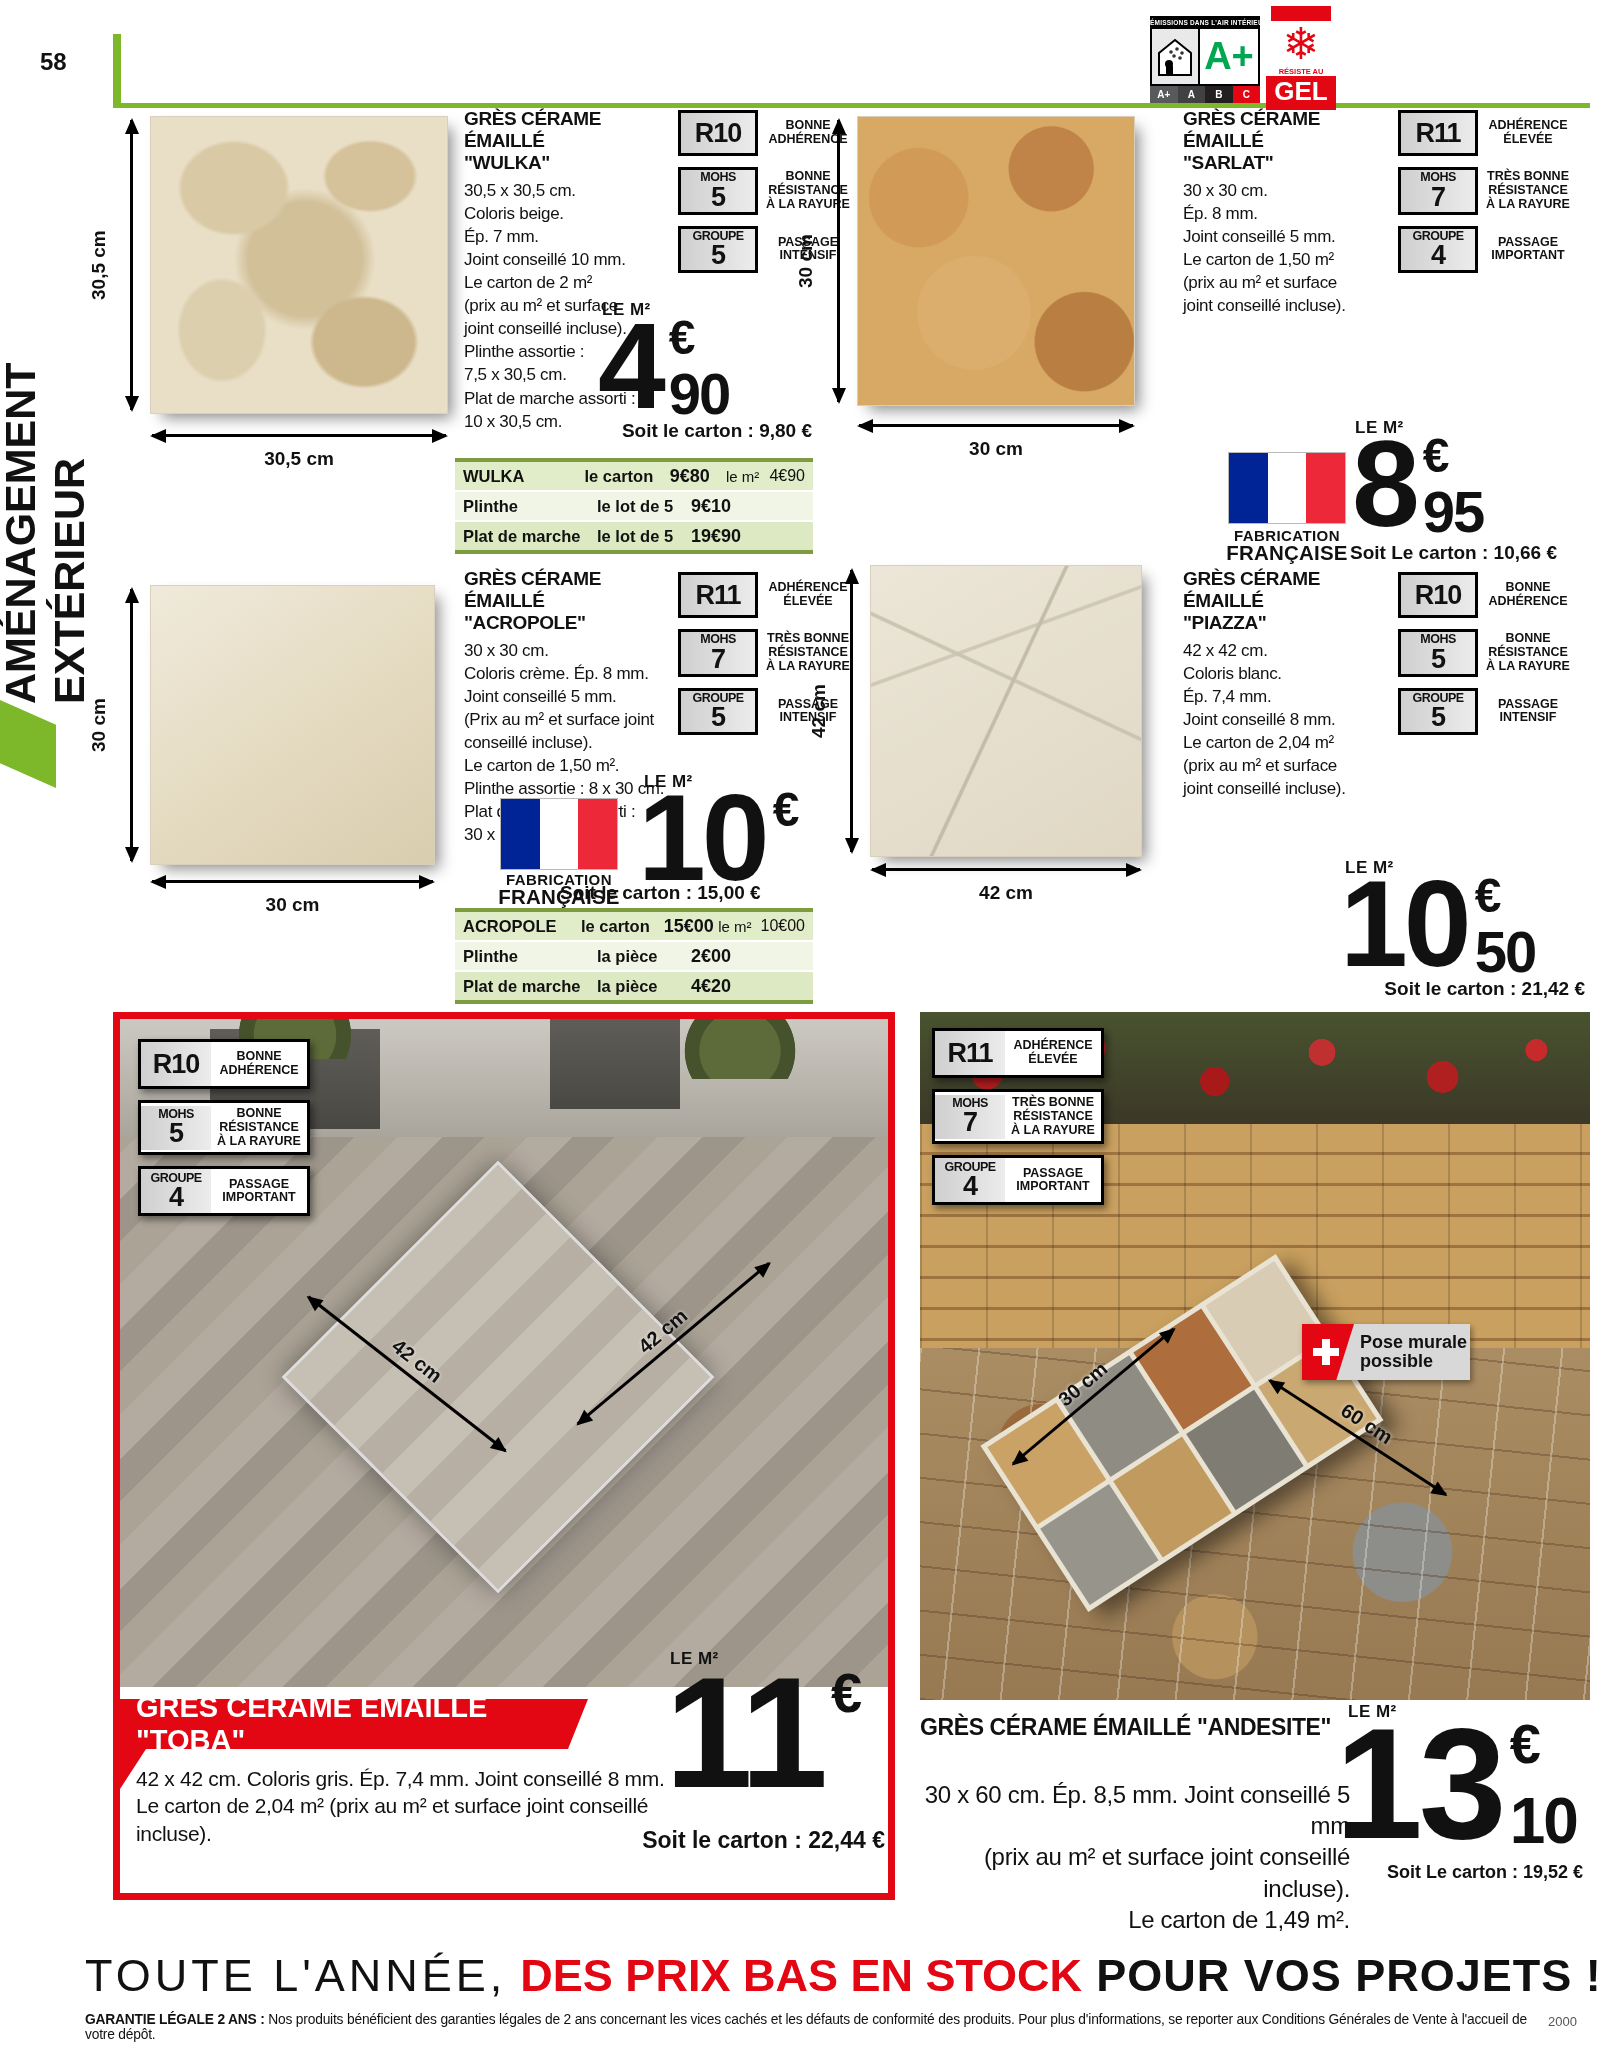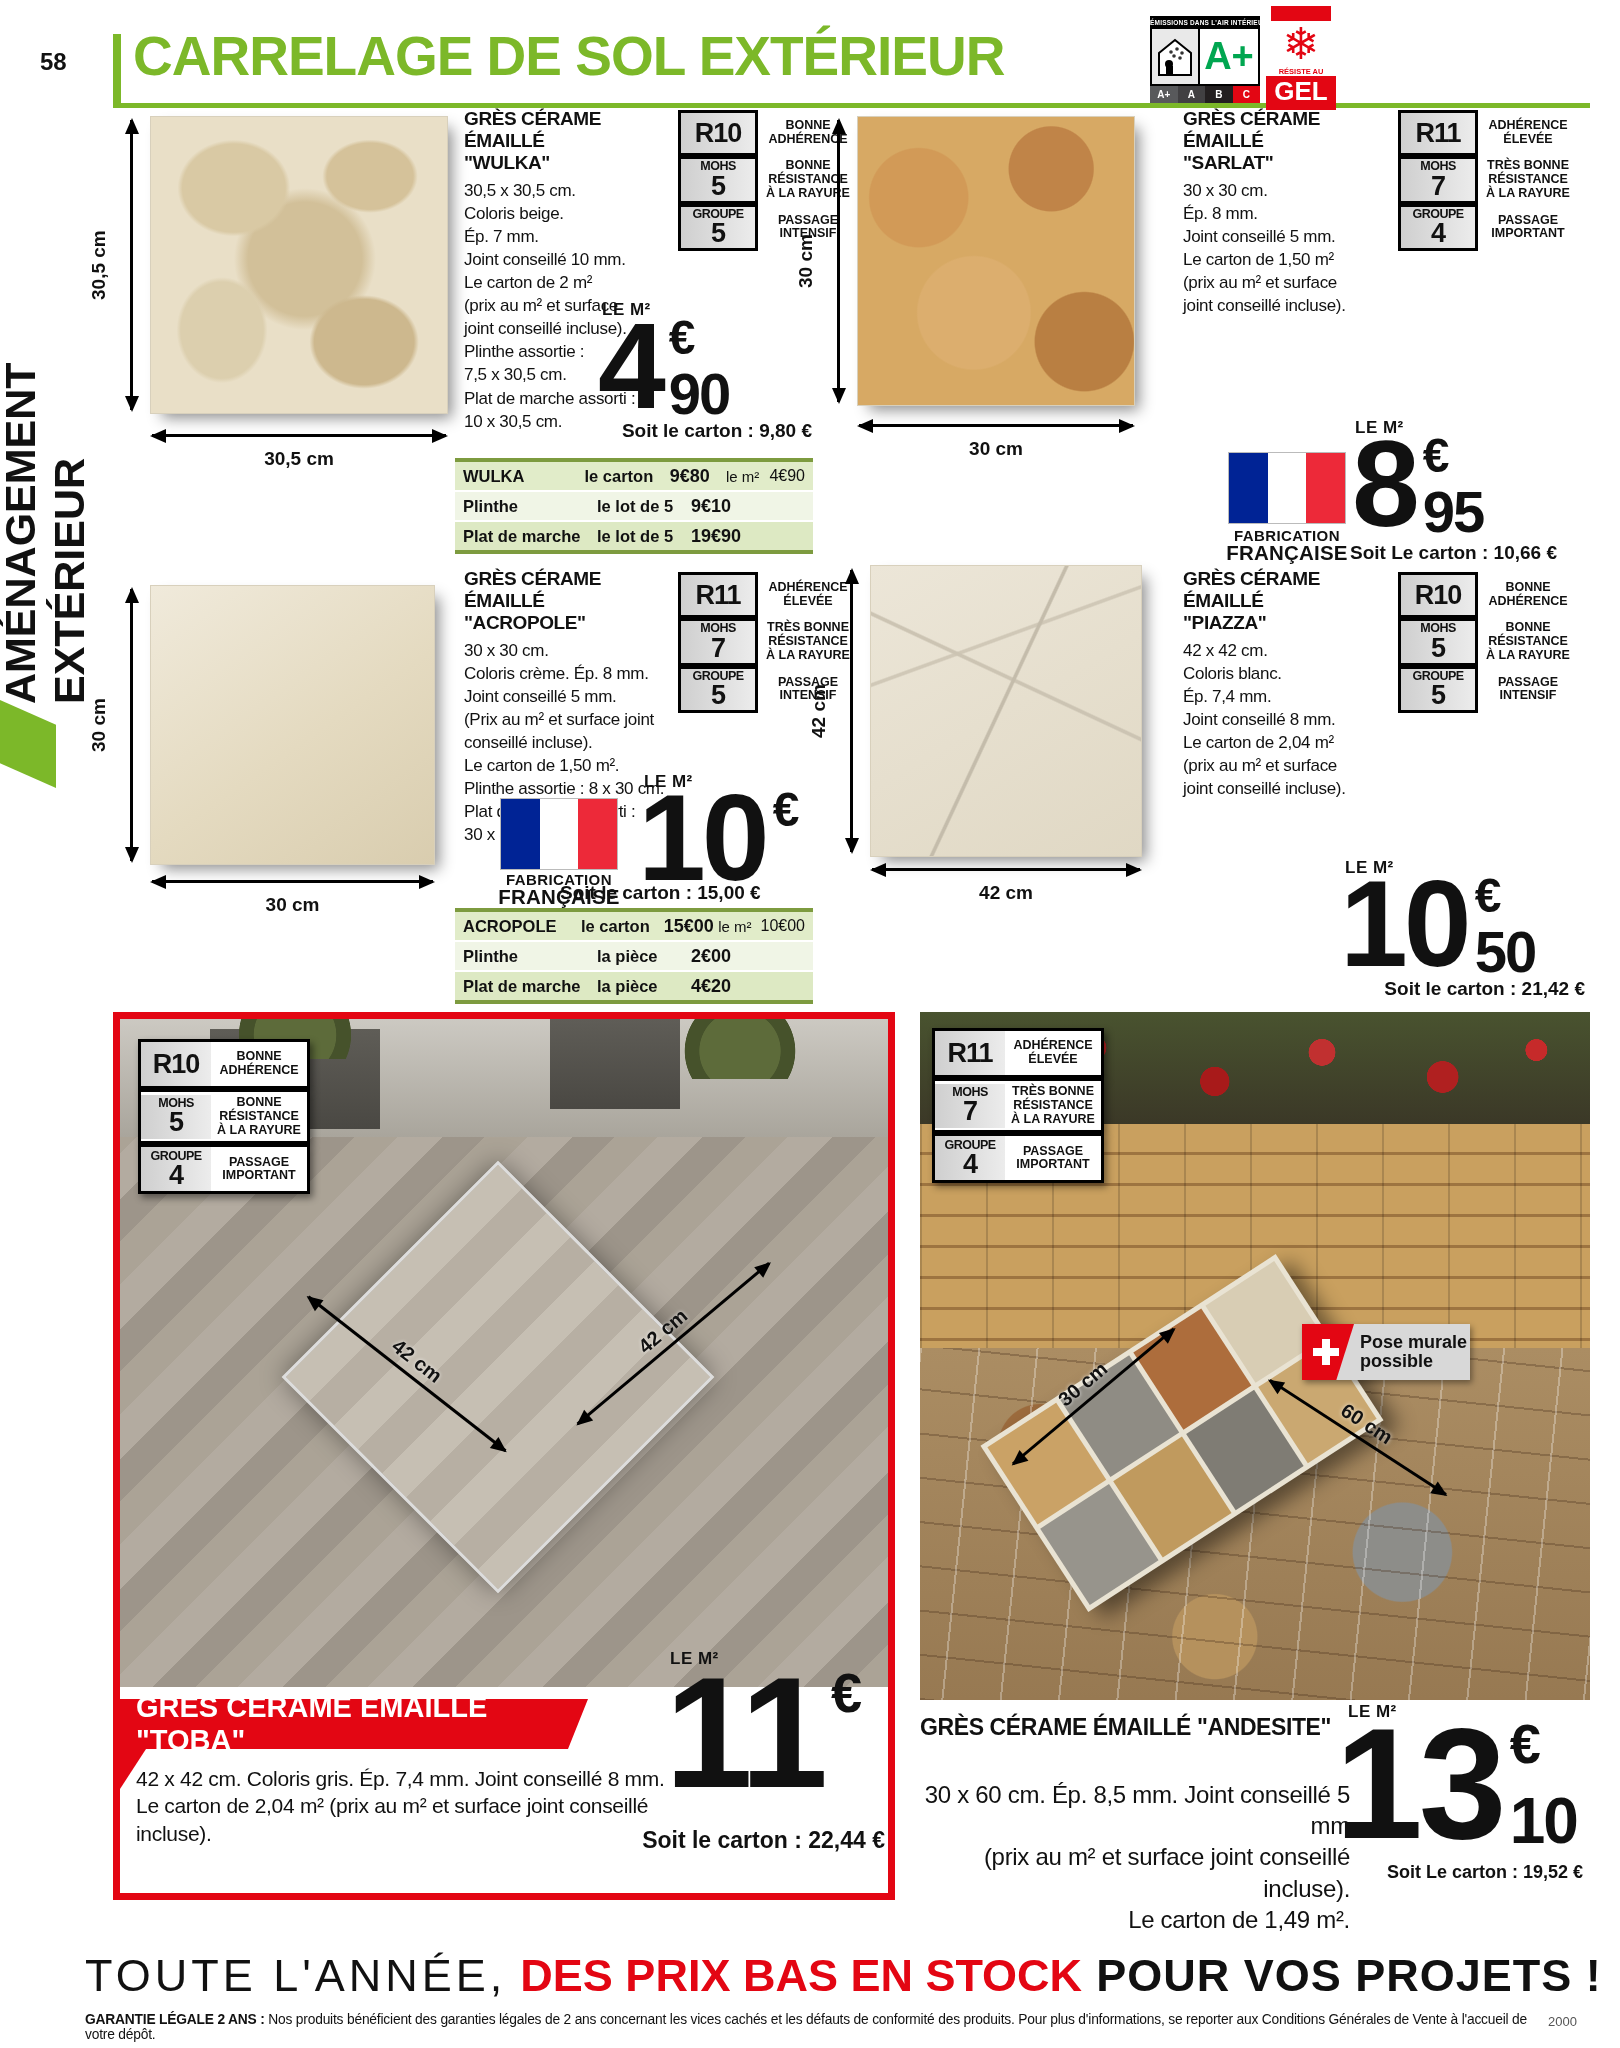--- a/index.html
+++ b/index.html
@@ -70,21 +70,21 @@
   .diag .dlabel{font-weight:700;font-size:20px;text-shadow:0 0 4px rgba(255,255,255,.8);}
   .diag .dline{position:relative;width:100%;height:3px;background:#000;}
   .diag .dline::before{content:"";position:absolute;left:-2px;top:50%;transform:translateY(-50%);
      border-top:7px solid transparent;border-bottom:7px solid transparent;border-right:16px solid #000;}
   .diag .dline::after{content:"";position:absolute;right:-2px;top:50%;transform:translateY(-50%);
      border-top:7px solid transparent;border-bottom:7px solid transparent;border-left:16px solid #000;}
   
   .pname{font-weight:700;font-size:19px;line-height:1.15;white-space:pre-line;letter-spacing:-0.4px;}
   .pdesc{font-size:17px;line-height:1.36;white-space:pre;letter-spacing:-0.3px;margin-top:5px;}
   
-  .ratings{display:flex;flex-direction:column;gap:0;}
+  .ratings{display:flex;flex-direction:column;gap:11px;}
   .rb{display:flex;align-items:center;gap:7px;}
   .rb-key{width:80px;min-height:46px;border:3.5px solid #000;background:linear-gradient(90deg,#cfcfcf,#ececec);
      display:flex;flex-direction:column;align-items:center;justify-content:center;box-sizing:border-box;padding:1px 0;}
   .rb-key .ktop{font-size:12.5px;font-weight:700;line-height:1;letter-spacing:-0.5px;}
   .rb-key .ktop:empty{display:none;}
   .rb-key .knum{font-size:27px;font-weight:700;line-height:1;letter-spacing:-1px;}
   .rb-val{width:86px;font-size:12.5px;font-weight:700;line-height:1.1;text-align:center;white-space:pre-line;}
   .rb.boxed{gap:0;border:3.5px solid #000;background:#fff;width:172px;box-shadow:3px 4px 7px rgba(0,0,0,.45);box-sizing:border-box;}
   .rb.boxed .rb-key{border:none;width:70px;min-height:44px;}
   .rb.boxed .rb-val{flex:1;padding:4px 2px;}
@@ -184,21 +184,20 @@
   #legal .lb{font-weight:700;}
   #press{left:1548px;top:2014px;font-size:13px;color:#555;}
 </style>
 </head>
 <body>
 
 <div id="page">
 
   <div id="pagenum" class="abs">58</div>
   <div id="titlebar" class="abs"></div>
-  <div id="pagetitle" class="abs">CARRELAGE DE SOL EXTÉRIEUR</div>
   <div id="underline" class="abs"></div>
 
   <div id="aplus" class="abs">
     <div class="cap">ÉMISSIONS DANS L'AIR INTÉRIEUR*</div>
     <div class="body">
       <div class="house">
         <svg width="36" height="40" viewBox="0 0 36 40">
             <path d="M2 16 L18 3 L34 16 V38 H2 Z" fill="#fff" stroke="#000" stroke-width="2"></path>
             <circle cx="14" cy="15" r="1.8" fill="#333"></circle>
             <circle cx="20" cy="12" r="1.8" fill="#333"></circle>

